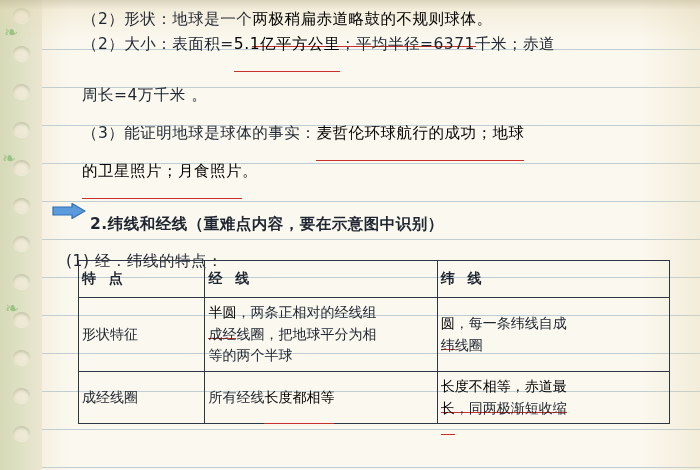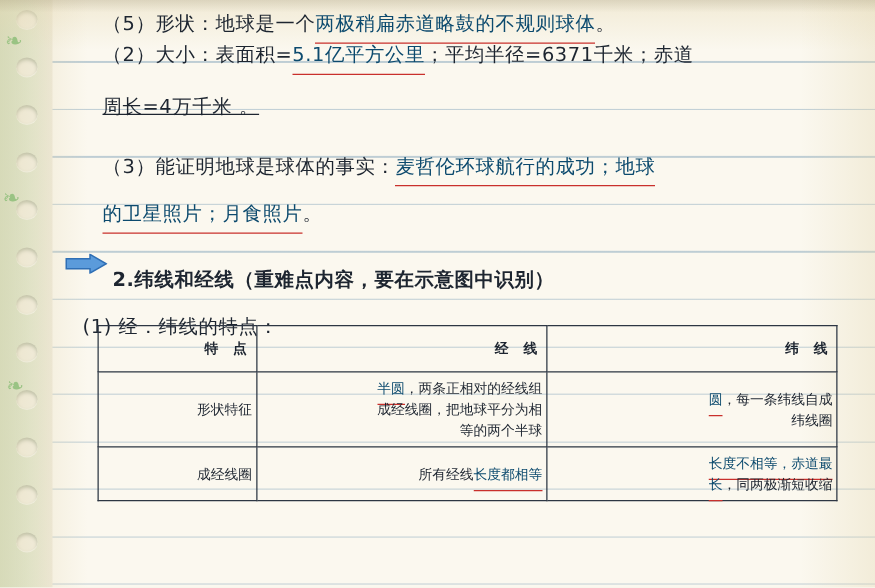--- a/index.html
+++ b/index.html
@@ -88,45 +88,45 @@
     position: absolute;
     white-space: nowrap;
     color: #1d2530;
     font-size: 15.5px;
     letter-spacing: 0.5px;
   }
   .hand {
     font-family: "DejaVu Sans", sans-serif;
   }
   .red-u {
-    color: #0c4a6e;
+    color: #000000;
     border-bottom: 1.5px solid #c9302c;
-    padding-bottom: 6px;
+    padding-bottom: 18px;
   }
   .arrow {
     position: absolute;
     color: #3f7fd0;
     font-size: 17px;
     font-weight: bold;
     letter-spacing: -2px;
   }
   .arrow svg { display: block; }
   
   .tbl {
     position: absolute;
     left: 26px;
     top: 260px;
     width: 592px;
     border-collapse: collapse;
   }
   .tbl td {
     border: 1.4px solid #2d3643;
     color: #1d2530;
-    font-size: 11px;
-    text-align: right;
+    font-size: 14px;
+    text-align: left;
     vertical-align: middle;
     padding: 4px 3px;
     line-height: 1.55;
   }
   .c1 { width: 124px; }
   .c2 { width: 234px; }
   .c3 { width: 234px; }
   .hdr td { font-weight: bold; height: 28px; letter-spacing: 4px; }
   .subline { display: block; }
   .shadow-top {
@@ -159,27 +159,27 @@
   <div class="spiral" style="top:388px;"></div>
   <div class="spiral" style="top:426px;"></div>
 
   <div class="leaf" style="left:4px; top:24px;">❧</div>
   <div class="leaf" style="left:2px; top:150px;">❧</div>
   <div class="leaf" style="left:5px; top:300px;">❧</div>
 
   <div class="content">
 
     <div class="ln hand" style="top:9px; left:30px;">
-      <span>（5）形状：地球是一个</span><span class="red-u">两极稍扁赤道略鼓的不规则球体</span><span>。</span>
+      <span>（2）形状：地球是一个</span><span class="red-u">两极稍扁赤道略鼓的不规则球体</span><span>。</span>
     </div>
 
     <div class="ln hand" style="top:34px; left:30px;">
       <span>（2）大小：表面积=</span><span class="red-u">5.1亿平方公里</span><span>；平均半径=6371千米；赤道</span>
     </div>
-    <div class="ln hand" style="top:75px; left:30px;text-decoration:underline;">
+    <div class="ln hand" style="top:85px; left:30px;">
       <span>周长=4万千米 。</span>
     </div>
 
     <div class="ln hand" style="top:123px; left:30px;">
       <span>（3）能证明地球是球体的事实：</span><span class="red-u">麦哲伦环球航行的成功；地球</span>
     </div>
     <div class="ln hand" style="top:161px; left:18px;margin-left:12px;">
       <span class="red-u">的卫星照片；月食照片</span><span>。</span>
     </div>
 

